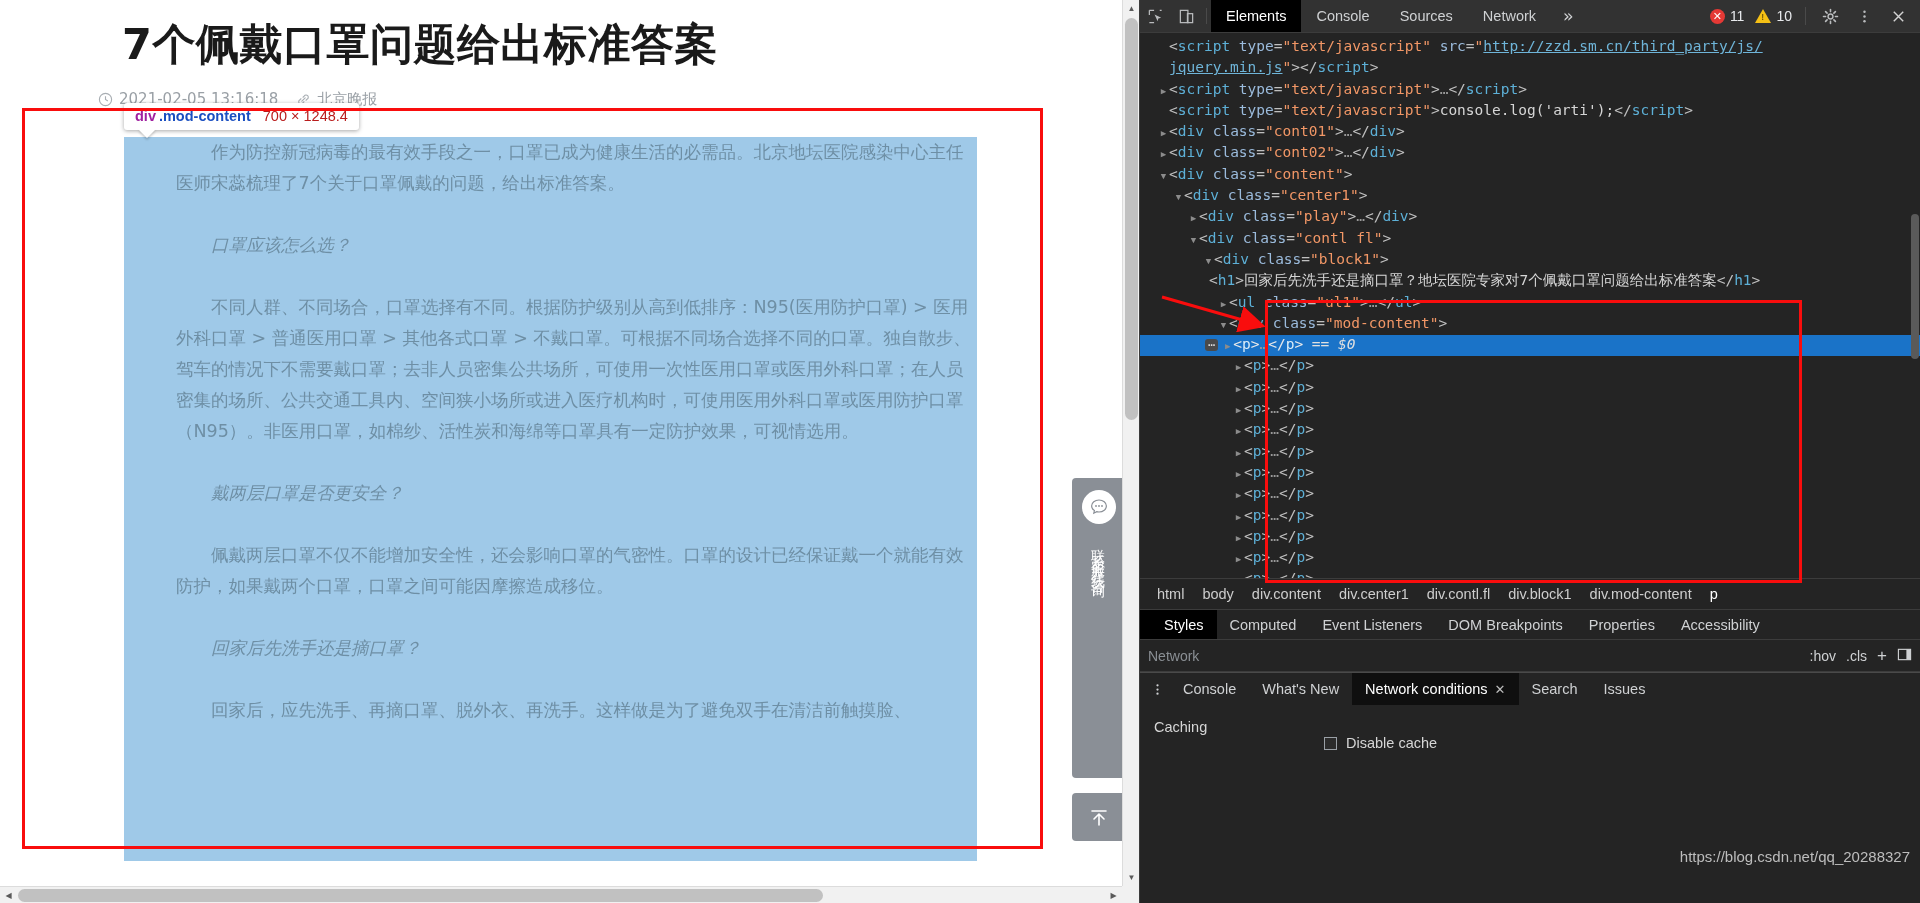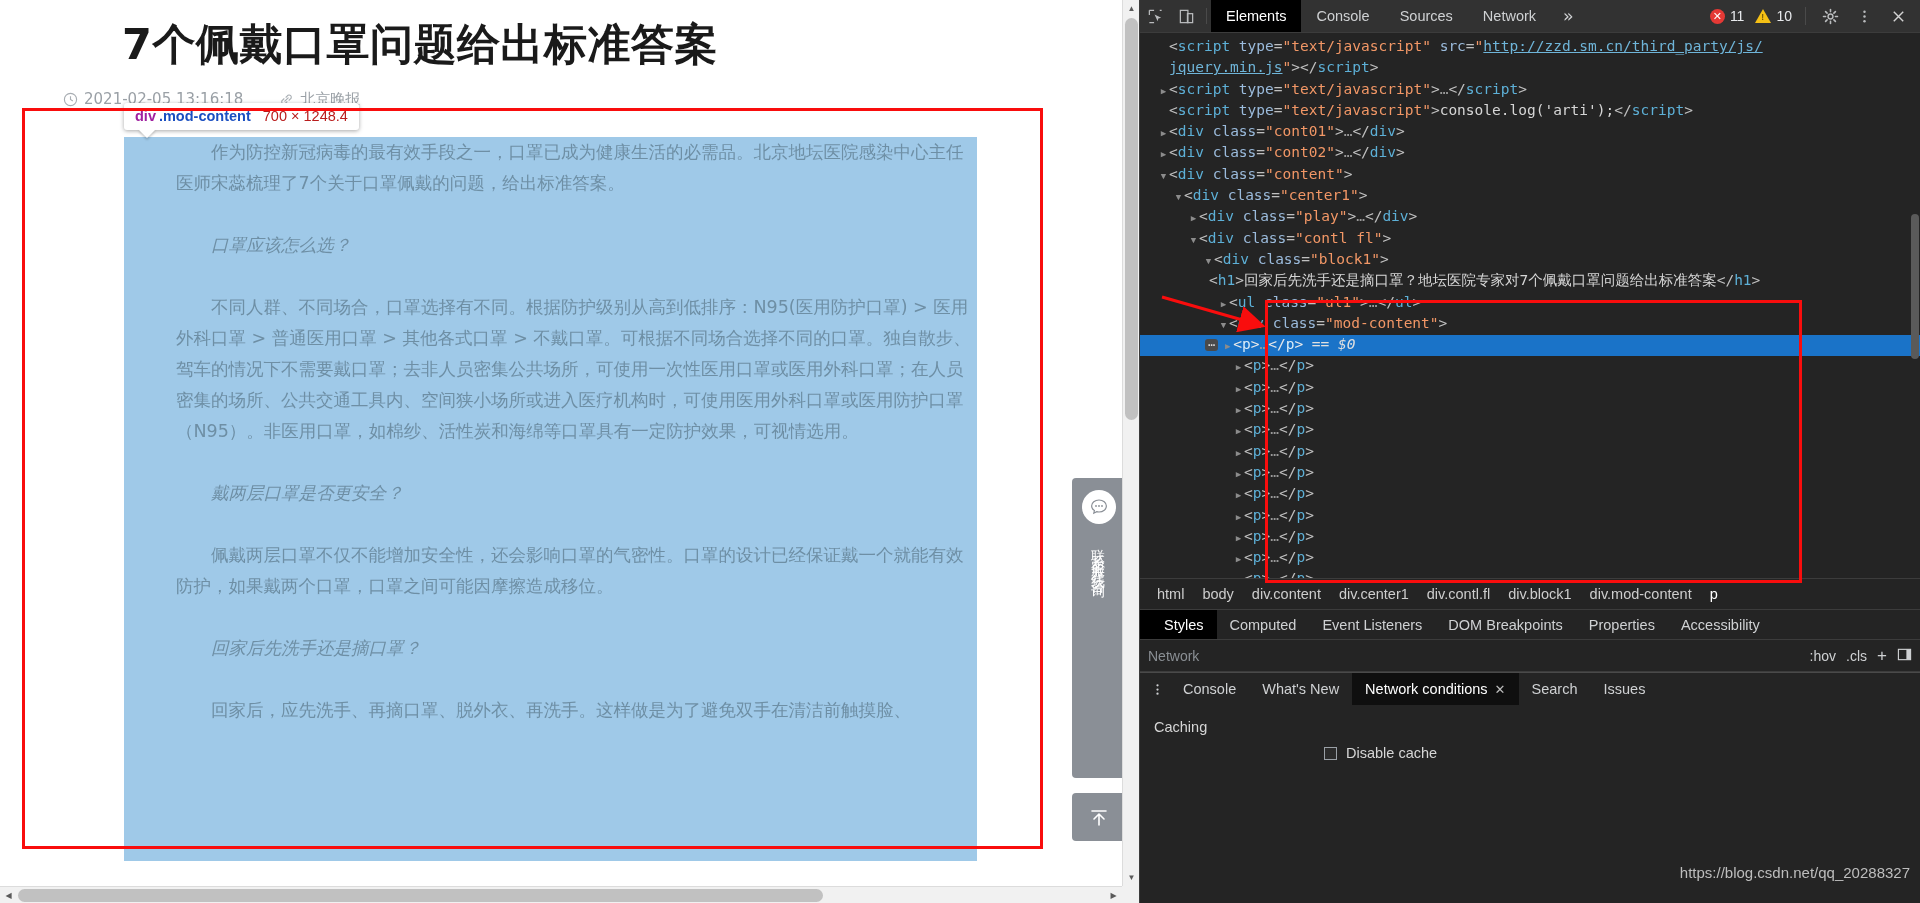--- a/index.html
+++ b/index.html
@@ -26,25 +26,25 @@
     margin:18px 0 0 0;
     padding-left:122px;
     font-size:43px;
     font-weight:bold;
     color:#1a1a1a;
     letter-spacing:0.5px;
     line-height:1.25;
     font-family:"DejaVu Sans", sans-serif;
   }
   .article-meta {
-    padding-left:63px;
+    padding-left:98px;
     margin-top:18px;
     font-size:15px;
     color:#9aa0a6;
-    display:flex; align-items:center; gap:18px;
+    display:flex; align-items:center; gap:0;
     font-family:"DejaVu Sans", sans-serif;
   }
   .meta-item { display:flex; align-items:center; gap:6px; }
   .meta-item + .meta-item { margin-left:18px; }
   .clock-ico, .link-ico { width:15px; height:15px; display:inline-block; opacity:.85;}
 
   
   .mod-content {
     position:absolute;
     left:124px; top:137px;
@@ -283,21 +283,21 @@
   #dt-drawer-body {
     position:absolute; left:0; top:705px; right:0; bottom:0;
     background:#242424; padding:14px 10px 0 14px;
     font-family:"Liberation Sans", sans-serif; font-size:14.5px; color:#d6d6d6;
   }
   #dt-drawer-body .row { display:flex; align-items:center; gap:9px; }
   #dt-drawer-body .cb { width:13px;height:13px;border:1px solid #9aa0a6; background:#2b2b2b; display:inline-block;}
 
   
   #watermark {
-    position:absolute; right:10px; bottom:22px;
+    position:absolute; right:10px; bottom:38px;
     color:#bdbdbd; font-size:15px;
     font-family:"Liberation Sans", sans-serif;
   }
 
   
   #tree-scroll {
     position:absolute; right:1px; top:214px; width:8px; height:145px;
     background:#5a5a5a; border-radius:4px;
   }
 </style>
@@ -523,21 +523,21 @@
       </div>
       <div class="dtab">
         <span>Search</span>
       </div>
       <div class="dtab">
         <span>Issues</span>
       </div>
     </div>
 
   <div id="dt-drawer-body">
-    <div class="row" style="margin-bottom:10px;">
+    <div class="row" style="">
       <span>Caching</span>
     </div>
     <div class="row" style="padding-left:170px;">
       <span class="cb"></span>
       <span>Disable cache</span>
     </div>
   </div>
 
   <div id="watermark">https://blog.csdn.net/qq_20288327</div>
 </div>

